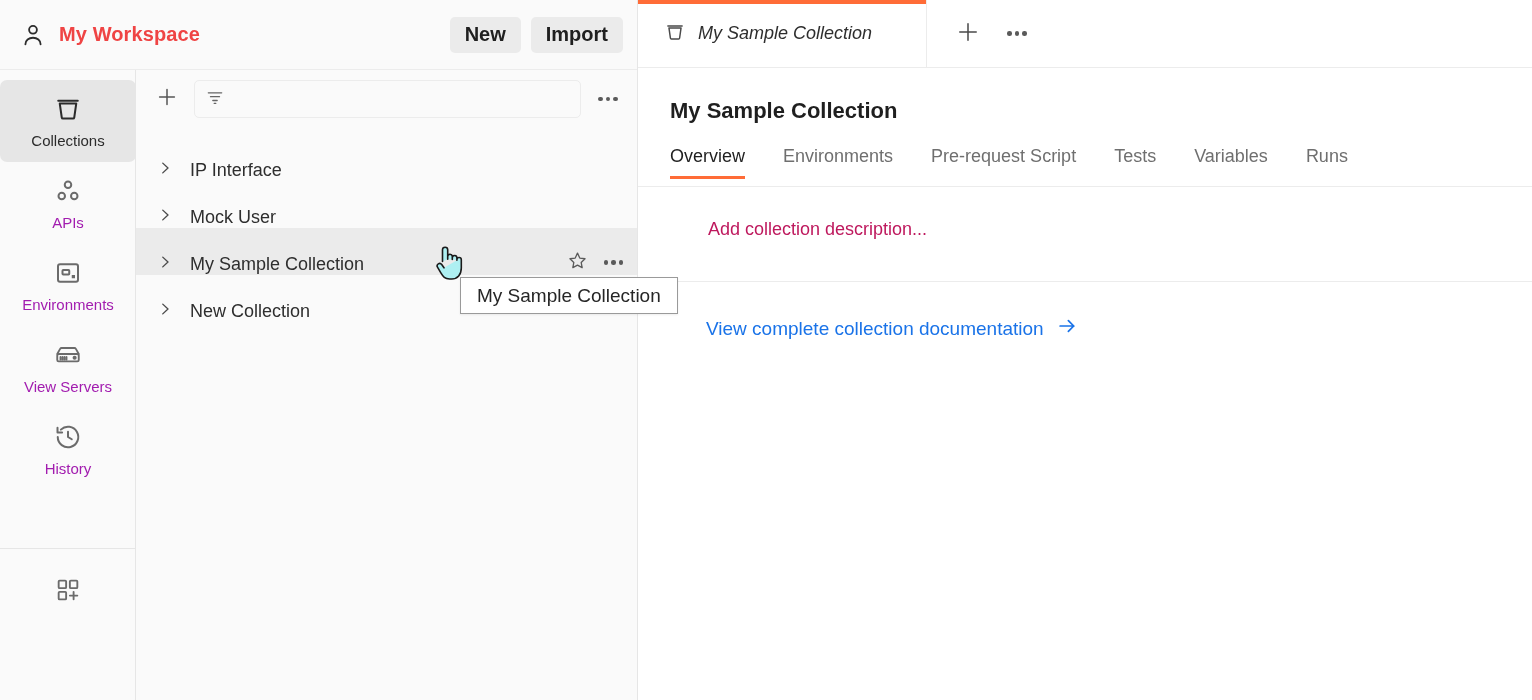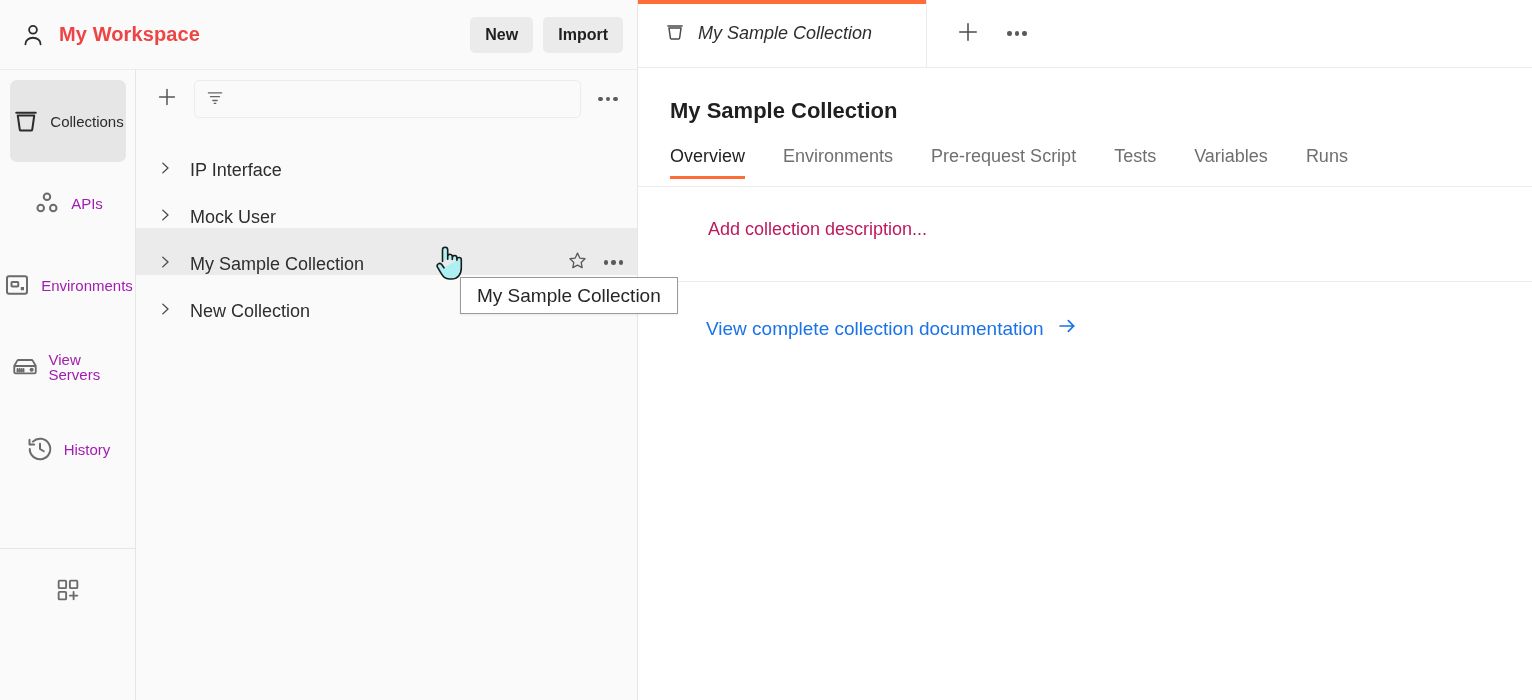--- a/index.html
+++ b/index.html
@@ -48,45 +48,45 @@
     white-space: nowrap;
   }
   .ws-actions { margin-left: auto; display: flex; gap: 10px; }
   .ws-btn {
     background: #ebebeb;
     border: none;
     border-radius: 5px;
     height: 36px;
     padding: 0 15px;
     font-family: "Liberation Sans", sans-serif;
-    font-size: 16px;
+    font-size: 20px;
     font-weight: bold;
     color: #202020;
     cursor: pointer;
     white-space: nowrap;
   }
 
   
   .left-body { flex: 1 1 auto; display: flex; min-height: 0; }
 
   .rail {
     width: 136px;
     flex: 0 0 136px;
     background: #fafafa;
     border-right: 1px solid #e6e6e6;
     position: relative;
     padding-top: 10px;
   }
   .rail-item {
-    width: 116px;
+    width: 136px;
     margin: 0 auto;
     height: 82px;
     border-radius: 7px;
     display: flex;
-    flex-direction: row;
+    flex-direction: column;
     align-items: center;
     justify-content: center;
     gap: 9px;
     cursor: pointer;
     color: #6b6b6b;
   }
   .rail-item.active { background: #e6e6e6; color: #2b2b2b; }
   .rail-icon { width: 30px; height: 30px; display: block; }
   .rail-label { font-size: 15px; line-height: 1; color: #a21caf; }
   .rail-item.active .rail-label { color: #2b2b2b; }

